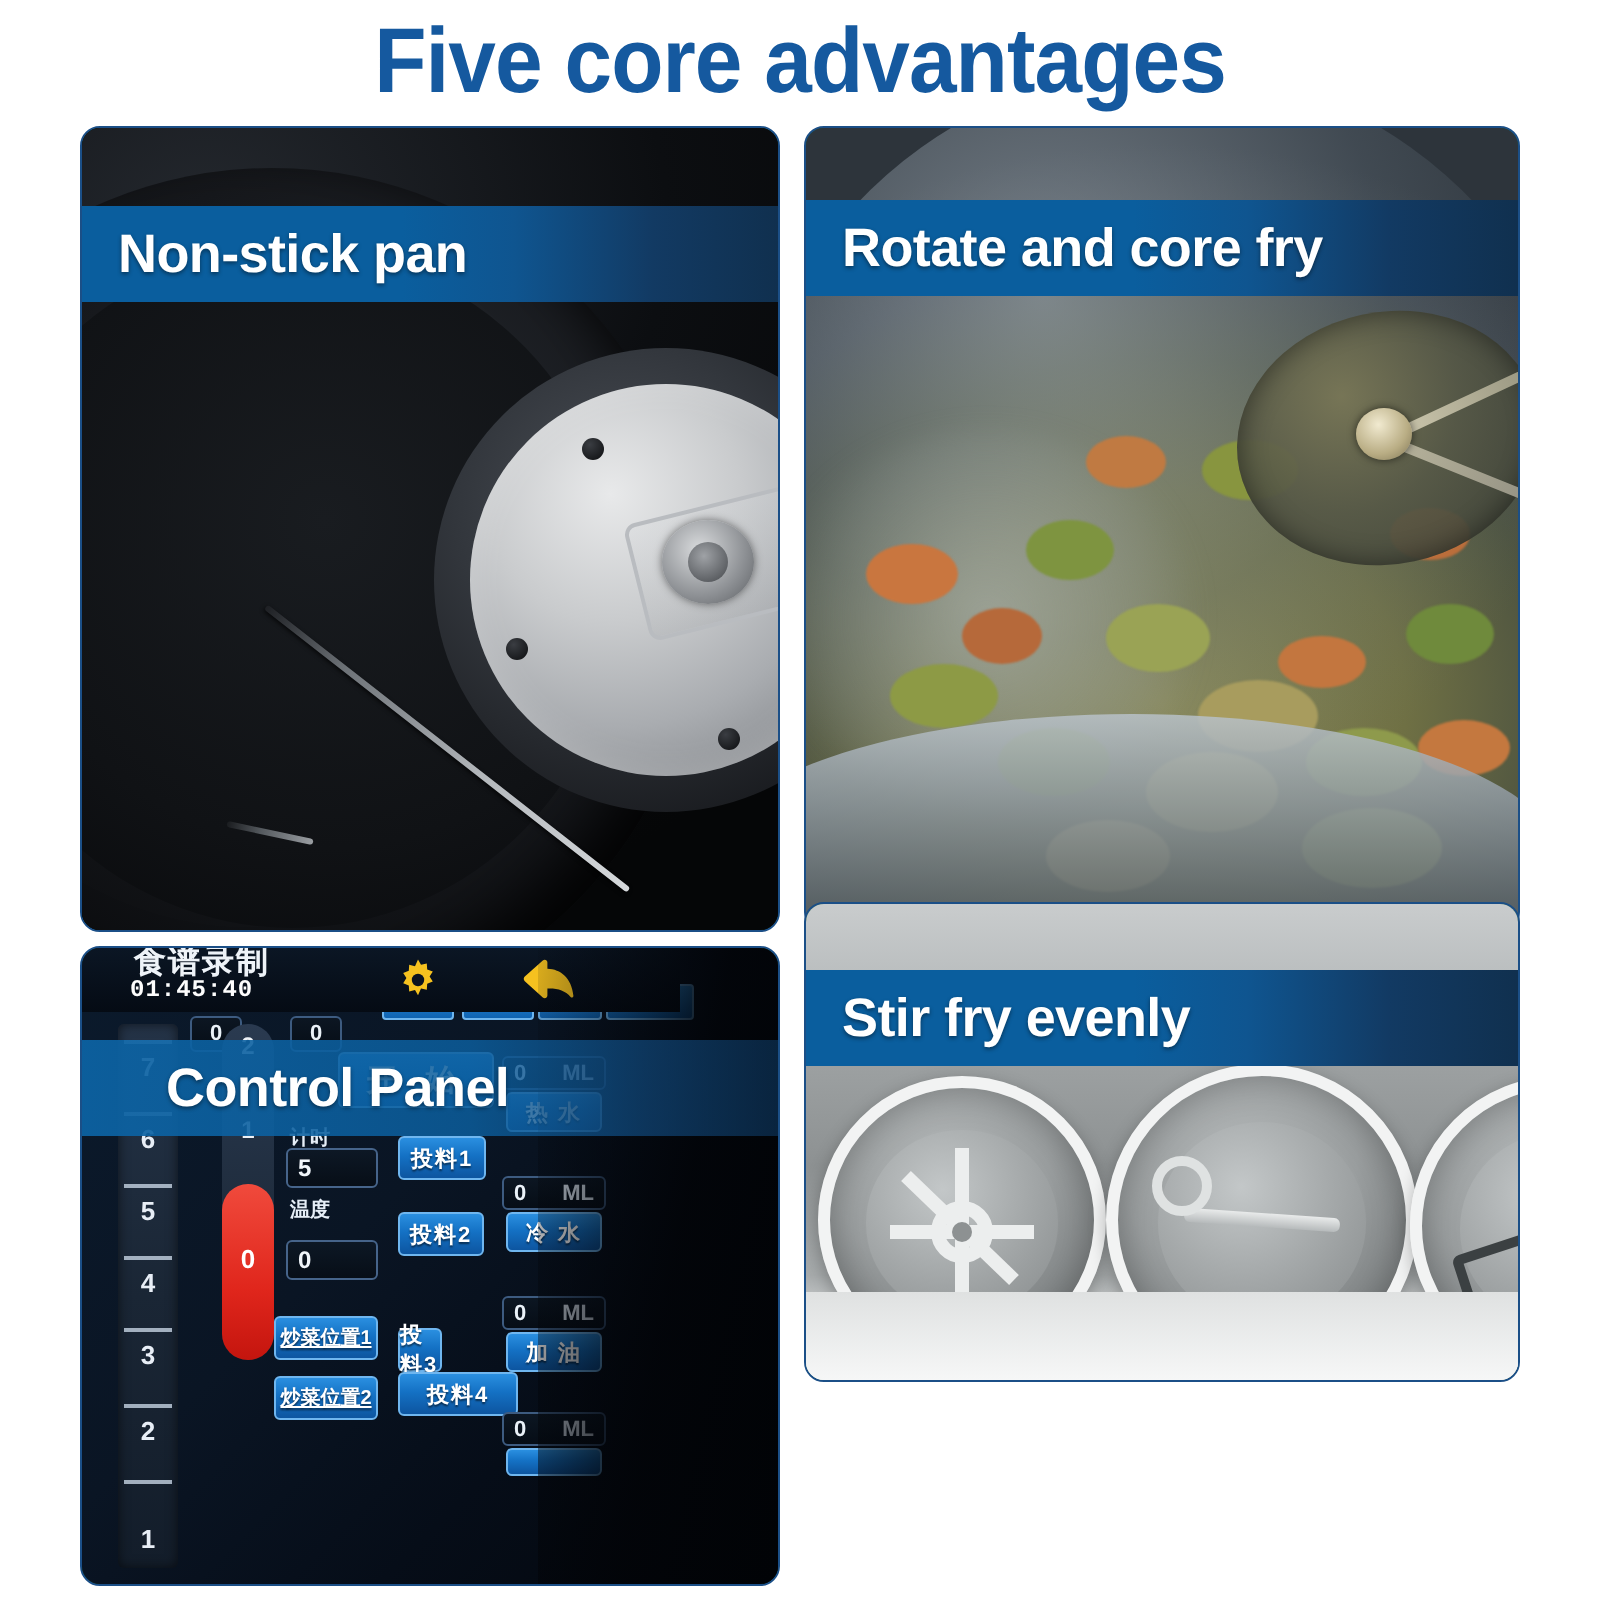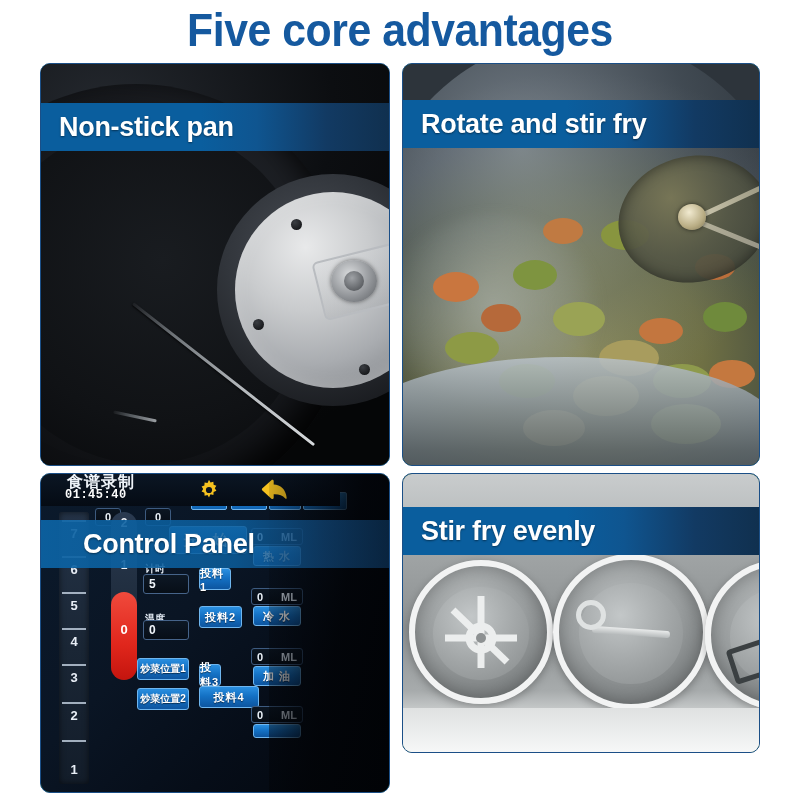--- a/index.html
+++ b/index.html
@@ -27,21 +27,21 @@
   .card{
     position:absolute;overflow:hidden;
     border-radius:10px;
     border:1.5px solid #1b4f87;
     box-sizing:border-box;
     background:#14532d;
   }
   .card.c1{left:0;top:0;width:350px;height:403px;}
   .card.c2{left:362px;top:0;width:358px;height:403px;}
   .card.c3{left:0;top:410px;width:350px;height:320px;}
-  .card.c4{left:362px;top:410px;width:358px;height:280px;text-decoration:underline;}
+  .card.c4{left:362px;top:388px;width:358px;height:240px;text-decoration:underline;}
 
   .photo{position:absolute;left:0;top:0;width:100%;height:100%;}
 
   
   .banner{
     position:absolute;left:0;height:48px;width:100%;
     background:linear-gradient(90deg,#0a5e9e 0%,#0a5e9e 46%,#0f5590 62%,#123a63 82%,#10304f 100%);
     display:flex;align-items:center;
     z-index:6;
   }
@@ -245,21 +245,21 @@
     background:linear-gradient(180deg,#2a8fe0 0%,#1471c4 45%,#0d55a0 100%);
     border:1px solid #6fb6ef;border-radius:3px;
     color:#ffffff;font-weight:bold;
     display:flex;align-items:center;justify-content:center;
     box-sizing:border-box;
     text-shadow:0 1px 1px rgba(0,0,0,.55);
     letter-spacing:1px;
   }
   .btn.start{font-size:15px;letter-spacing:5px;}
   .btn.small{font-size:11px;}
-  .btn.wide{font-size:10px;letter-spacing:0;}
+  .btn.wide{font-size:10px;letter-spacing:0;text-decoration:underline;}
 
   .tophidden{
     position:absolute;top:-14px;
     background:linear-gradient(180deg,#2e93e2 0%,#0f63b2 100%);
     border:1px solid #6fb6ef;border-radius:2px;
   }
 
   
   .woks{
     position:absolute;left:0;top:0;width:100%;height:100%;
@@ -341,21 +341,21 @@
         <div class="food" style="left:140px;top:154px;width:40px;height:26px;background:#c07a42;"></div>
         <div class="food" style="left:306px;top:296px;width:46px;height:28px;background:#c4783f;"></div>
 
         <div class="paddle"></div>
         <div class="paddle-arm"></div>
         <div class="paddle-arm2"></div>
         <div class="paddle-hub"></div>
         <div class="wok-edge"></div>
       </div>
       <div class="banner">
-        <span class="banner-text">Rotate and stir fry</span>
+        <span class="banner-text">Rotate and core fry</span>
       </div>
     </div>
 
     <div class="card c3">
       <div class="cp">
 
         <div class="cp-header">
           <div class="cp-title">食谱录制</div>
           <div class="cp-time">01:45:40</div>
           <svg class="gear-icon" viewBox="0 0 24 24">
@@ -406,31 +406,31 @@
 
           <div class="numbox" style="left:104px;top:2px;width:26px;height:18px;justify-content:center;">
             <span>0</span>
           </div>
 
           <div class="cplabel" style="left:104px;top:56px;">计时</div>
           <div class="fld" style="left:102px;top:68px;width:46px;">
             <span>5</span>
           </div>
 
-          <div class="cplabel" style="left:104px;top:106px;">温度</div>
+          <div class="cplabel" style="left:104px;top:92px;">温度</div>
           <div class="fld" style="left:102px;top:114px;width:46px;">
             <span>0</span>
           </div>
 
           <div class="btn start" style="left:128px;top:20px;width:78px;height:28px;">开 始</div>
 
           <div class="btn wide" style="left:96px;top:152px;width:52px;height:22px;">炒菜位置1</div>
           <div class="btn wide" style="left:96px;top:182px;width:52px;height:22px;">炒菜位置2</div>
 
-          <div class="btn small" style="left:158px;top:62px;width:32px;height:22px;">投料1</div>
+          <div class="btn small" style="left:158px;top:62px;width:44px;height:22px;">投料1</div>
           <div class="btn small" style="left:158px;top:100px;width:43px;height:22px;">投料2</div>
           <div class="btn small" style="left:158px;top:158px;width:22px;height:22px;">投料3</div>
           <div class="btn small" style="left:158px;top:180px;width:60px;height:22px;">投料4</div>
 
           <div class="numbox" style="left:210px;top:22px;width:52px;height:17px;">
             <span class="v">0</span>
             <span class="u">ML</span>
           </div>
           <div class="btn small" style="left:212px;top:40px;width:48px;height:20px;">热 水</div>
 

